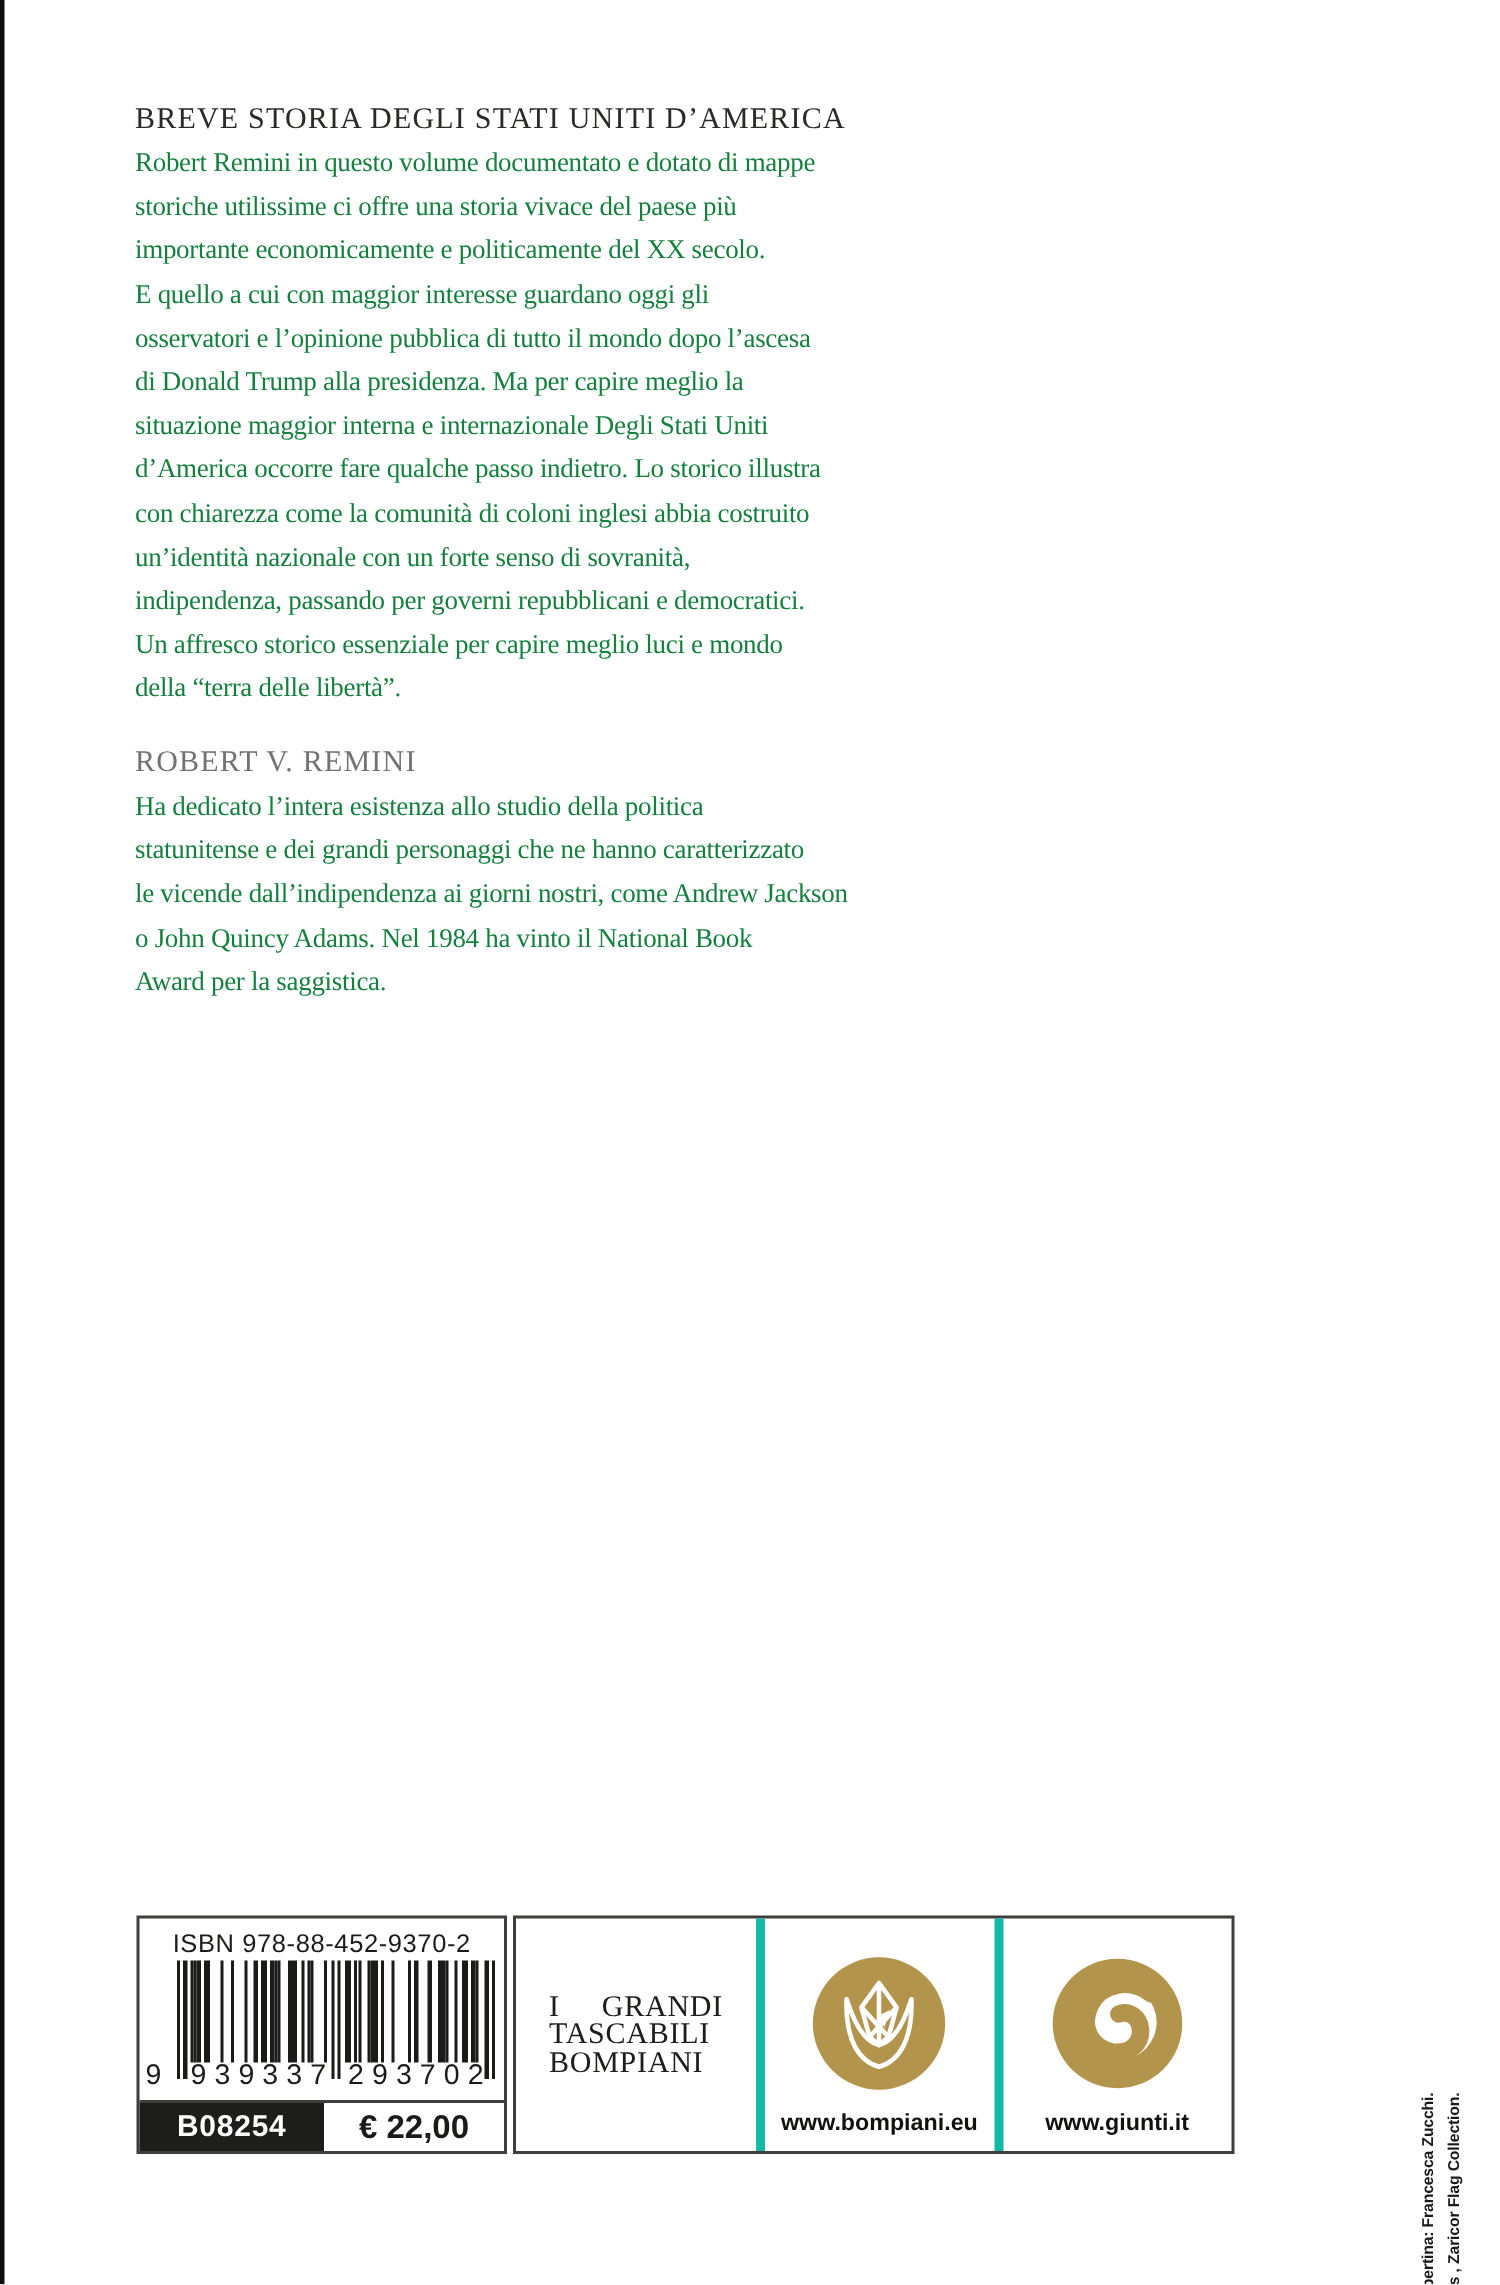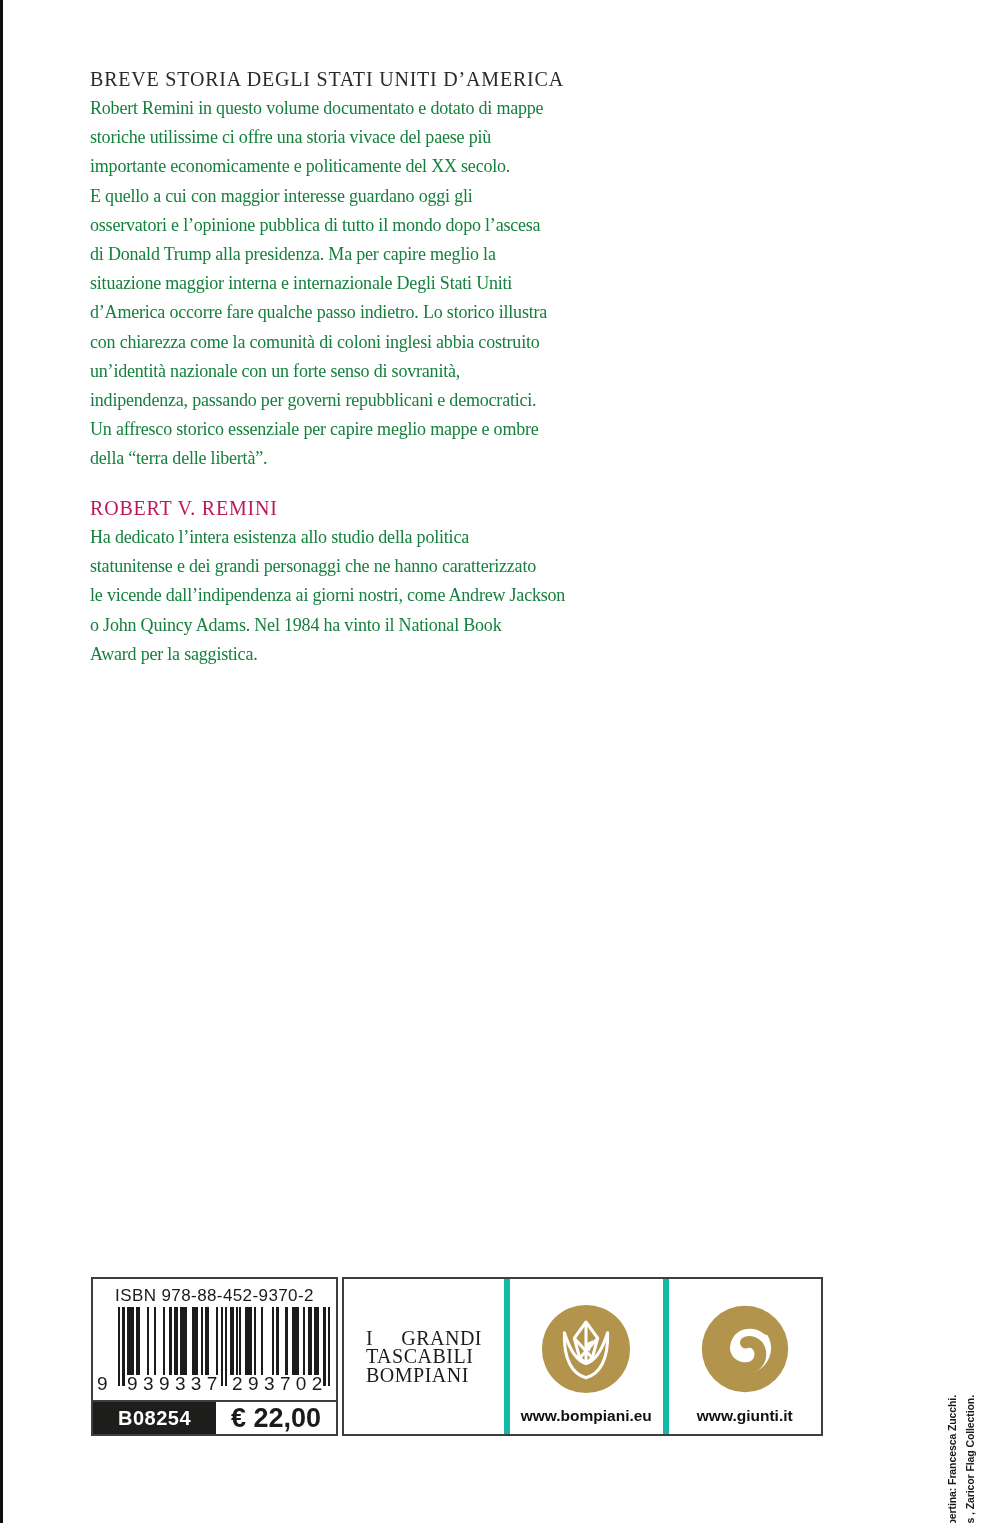--- a/index.html
+++ b/index.html
@@ -5,21 +5,21 @@
   html,body{margin:0;padding:0;background:#ffffff;}
   .page{position:relative;width:1000px;height:1523px;background:#ffffff;overflow:hidden;
         font-family:"Liberation Serif",serif;color:#262624;text-decoration:underline;}
   .spine-strip{position:absolute;left:0;top:0;width:3px;height:1523px;background:#0e0e0c;}
 
   
   .synopsis{position:absolute;left:90px;top:64px;width:770px;}
   .syn-title{font-size:20px;letter-spacing:0.8px;line-height:30px;color:#2a2a27;}
   .syn-line,.bio-line{font-size:18px;line-height:29.2px;letter-spacing:-0.2px;color:#15803d;}
   .author-bio{position:absolute;left:90px;top:474px;width:770px;}
-  .author-name{font-size:20px;letter-spacing:0.8px;line-height:30px;margin-top:19px;color:#be185d;}
+  .author-name{font-size:20px;letter-spacing:0.8px;line-height:30px;margin-top:19px;color:#737373;}
 
   
   .credit-rot{position:absolute;white-space:nowrap;font-family:"Liberation Sans",sans-serif;
       font-weight:bold;font-size:10.5px;letter-spacing:-0.1px;color:#1a1a18;
       transform:rotate(-90deg);transform-origin:100% 100%;line-height:15px;}
   #credit1{right:22px;bottom:128px;}
   #credit2{right:40px;bottom:128px;}
 
   
   .boxA{position:absolute;left:91px;top:1277px;width:247px;height:159px;
@@ -30,21 +30,21 @@
   #bars i{position:absolute;top:0;display:block;}
   .bc-digit{position:absolute;font-family:"Liberation Sans",sans-serif;font-size:19px;color:#1b1b19;top:94px;}
   #d-lead{left:4px;}
   #d-g1{left:34px;letter-spacing:5.4px;}
   #d-g2{left:139px;letter-spacing:5.4px;}
   .price-row{position:absolute;left:0;bottom:0;width:100%;height:34px;display:flex;
         border-top:2px solid #3f3e3c;box-sizing:border-box;}
   .code-badge{width:123px;background:#1d1d1b;color:#ffffff;display:flex;align-items:center;justify-content:center;
         font-family:"Liberation Sans",sans-serif;font-weight:bold;font-size:20px;letter-spacing:0.5px;}
   .price-label{flex:1;display:flex;align-items:center;justify-content:center;
-        font-family:"Liberation Sans",sans-serif;font-weight:bold;font-size:27px;color:#1b1b19;}
+        font-family:"Liberation Sans",sans-serif;font-weight:bold;font-size:22px;color:#1b1b19;}
 
   .boxB{position:absolute;left:342px;top:1277px;width:481px;height:159px;
         border:2px solid #3f3e3c;box-sizing:border-box;background:#fff;display:flex;}
   .cellB{box-sizing:border-box;position:relative;display:flex;flex-direction:column;align-items:center;}
   .cellB + .cellB{border-left:6px solid #14b8a6;}
   .cell-imprint{width:160px;justify-content:center;}
   .cell-logo{flex:1;}
   .imprint-line{width:116px;font-size:20px;line-height:18.5px;color:#1d1d1b;
         text-align:justify;text-align-last:justify;letter-spacing:0.5px;}
   .logo{margin-top:25px;width:90px;height:90px;}
@@ -63,21 +63,21 @@
     <div class="syn-line">storiche utilissime ci offre una storia vivace del paese più</div>
     <div class="syn-line">importante economicamente e politicamente del XX secolo.</div>
     <div class="syn-line">E quello a cui con maggior interesse guardano oggi gli</div>
     <div class="syn-line">osservatori e l’opinione pubblica di tutto il mondo dopo l’ascesa</div>
     <div class="syn-line">di Donald Trump alla presidenza. Ma per capire meglio la</div>
     <div class="syn-line">situazione maggior interna e internazionale Degli Stati Uniti</div>
     <div class="syn-line">d’America occorre fare qualche passo indietro. Lo storico illustra</div>
     <div class="syn-line">con chiarezza come la comunità di coloni inglesi abbia costruito</div>
     <div class="syn-line">un’identità nazionale con un forte senso di sovranità,</div>
     <div class="syn-line">indipendenza, passando per governi repubblicani e democratici.</div>
-    <div class="syn-line">Un affresco storico essenziale per capire meglio mappe e ombre</div>
+    <div class="syn-line">Un affresco storico essenziale per capire meglio luci e mondo</div>
     <div class="syn-line">della “terra delle libertà”.</div>
   </div>
 
   <div class="author-bio">
     <div class="author-name">ROBERT V. REMINI</div>
     <div class="bio-line">Ha dedicato l’intera esistenza allo studio della politica</div>
     <div class="bio-line">statunitense e dei grandi personaggi che ne hanno caratterizzato</div>
     <div class="bio-line">le vicende dall’indipendenza ai giorni nostri, come Andrew Jackson</div>
     <div class="bio-line">o John Quincy Adams. Nel 1984 ha vinto il National Book</div>
     <div class="bio-line">Award per la saggistica.</div>

